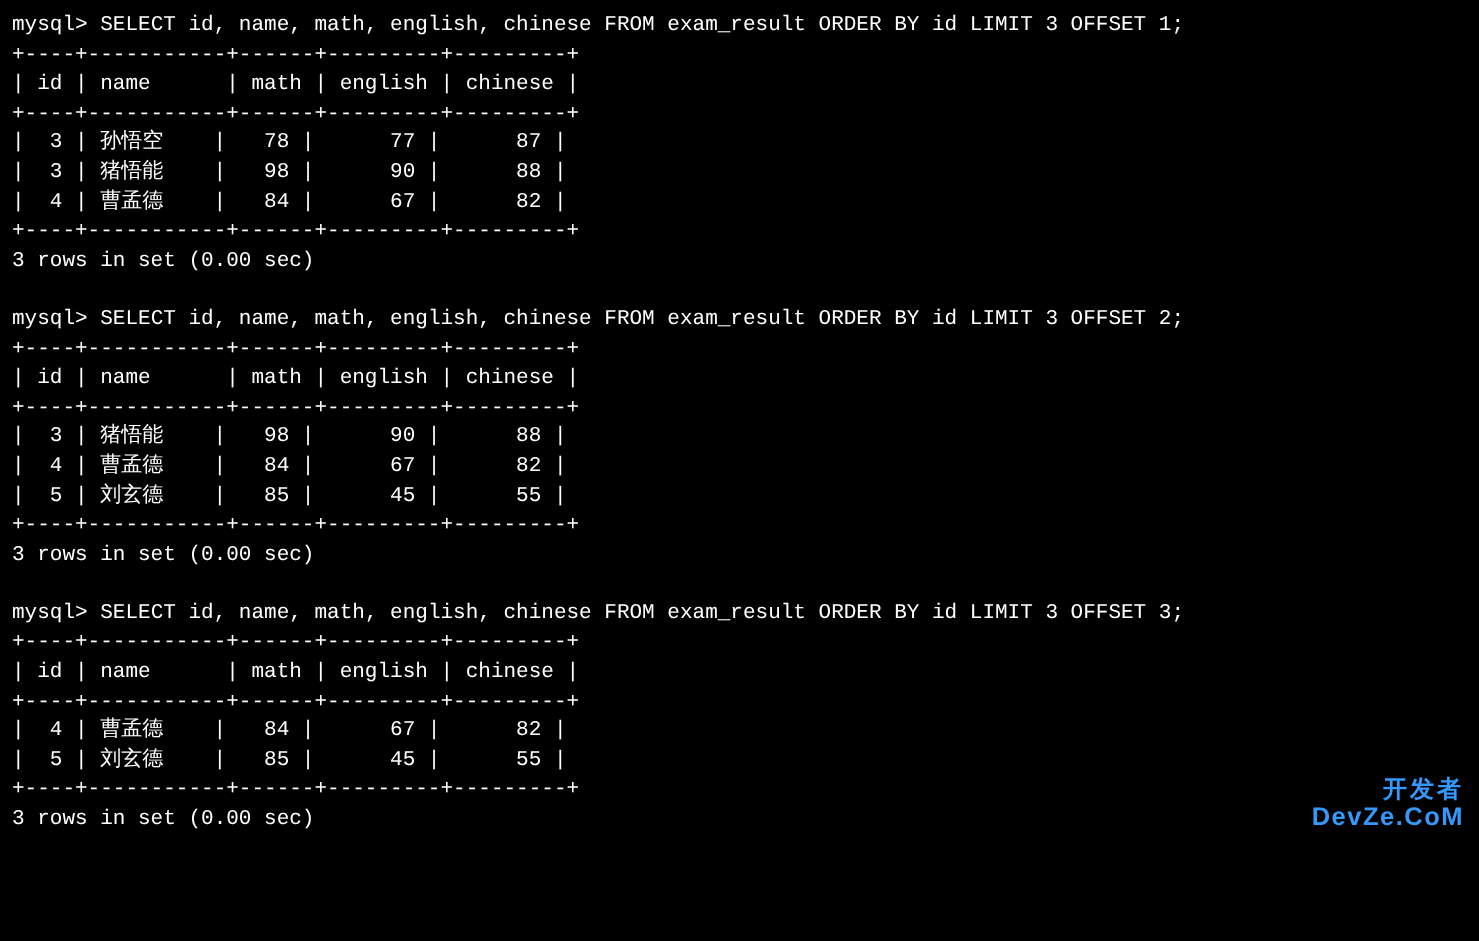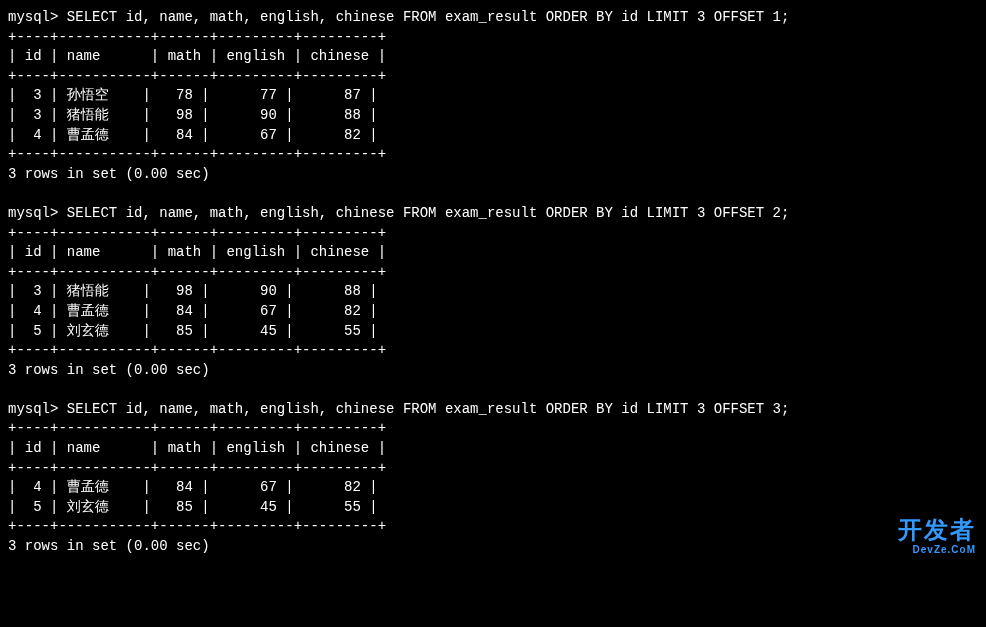--- a/index.html
+++ b/index.html
@@ -21,25 +21,25 @@
       position: absolute;
       bottom: 10px;
       right: 10px;
       color: #3399ff;
       font-family: Arial, sans-serif;
       font-weight: bold;
       text-align: right;
       line-height: 1.1;
     }
     .watermark .line1 {
-      font-size: 24px;
+      font-size: 16px;
       letter-spacing: 2px;
     }
     .watermark .line2 {
-      font-size: 10px;
+      font-size: 17px;
       letter-spacing: 1px;
     }
   </style>
 </head>
 <body>
 
 <div id="terminal">
     <div class="terminal-line"><span>mysql&gt;</span><span> SELECT id, name, math, english, chinese FROM exam_result ORDER BY id LIMIT 3 OFFSET 1;</span></div>
     <div class="terminal-line">+----+-----------+------+---------+---------+</div>
     <div class="terminal-line">| id | name      | math | english | chinese |</div>

